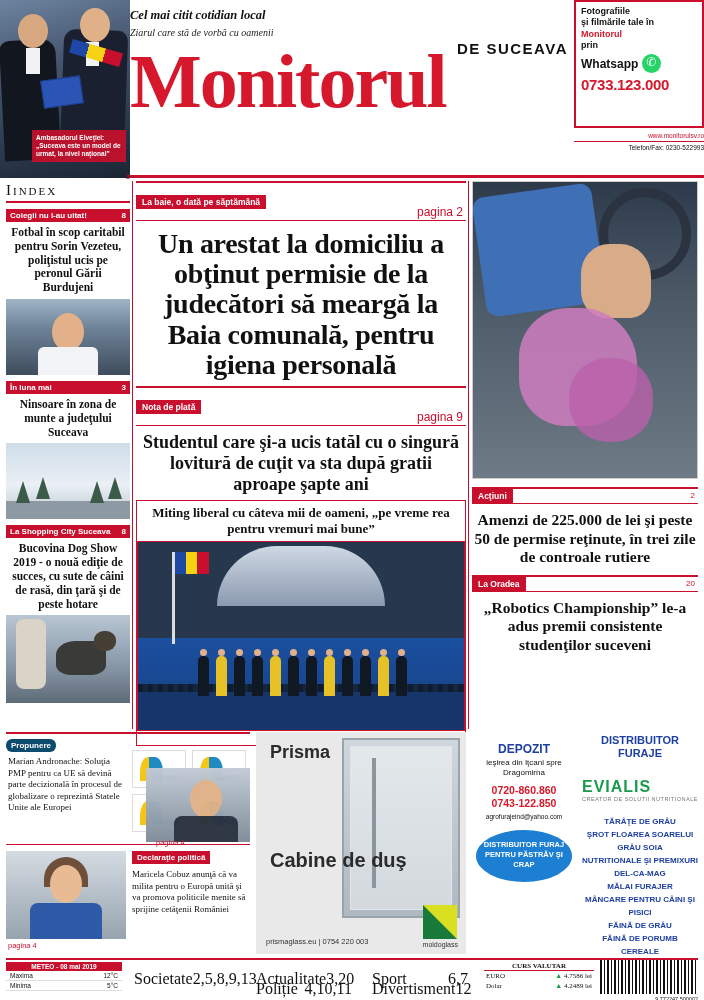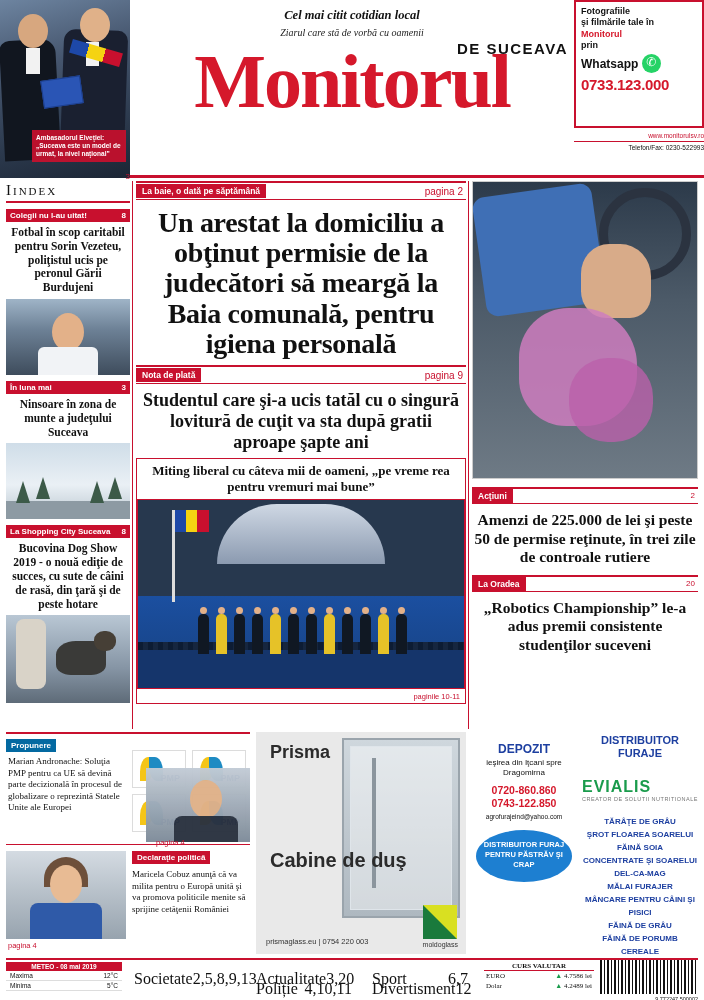--- a/index.html
+++ b/index.html
@@ -28,21 +28,21 @@
   .mh-photo .sash { position:absolute; left:70px; top:46px; width:52px; height:14px; background:linear-gradient(90deg,#1d48a8 33%,#f5d312 33%,#f5d312 66%,#c8102e 66%); transform:rotate(16deg); }
   .mh-photo .doc { position:absolute; left:42px; top:78px; width:40px; height:28px; background:#2a55b5; transform:rotate(-8deg); border:1px solid #1d3f8c; }
   .mh-photo .shirt1 { position:absolute; left:26px; top:48px; width:14px; height:26px; background:#f2f2f2; }
   .mh-photo .shirt2 { position:absolute; left:86px; top:42px; width:13px; height:24px; background:#f2f2f2; }
   .mh-cap {
     position:absolute; left:32px; top:130px; width:94px; padding:4px 4px;
     background:rgba(200,16,46,.92); color:#fff;
     font-size:6.5px; line-height:1.25; font-family:"Liberation Sans", sans-serif; font-weight:bold;
   }
 
-  .mh-center { position:absolute; left:130px; top:0; width:444px; text-align:center; }
+  .mh-center { position:absolute; left:130px; top:0; width:444px; }
   .mh-slogan { font-style:italic; font-weight:bold; font-size:12.5px; margin-top:8px; color:#111; }
   .mh-sub { font-style:italic; font-size:10px; margin-top:4px; color:#222; }
   .mh-logo-wrap { position:relative; height:88px; }
   .mh-logo {
     font-family:"Liberation Serif", serif; font-weight:bold;
     font-size:76px; color:#d5182b; letter-spacing:-2px; line-height:86px;
   }
   .mh-desuceava {
     position:absolute; right:6px; top:2px;
     font-family:"Liberation Sans", sans-serif; font-weight:bold;
@@ -98,21 +98,21 @@
   
   .kicker-bar {
     display:flex; justify-content:space-between; align-items:center;
     border-top:2px solid #c8102e; border-bottom:1px solid #c8102e;
     padding:1px 0;
   }
   .kicker-bar .k {
     background:#c8102e; color:#fff; font-family:"Liberation Sans", sans-serif;
     font-size:8.5px; font-weight:bold; padding:2px 6px;
   }
-  .kicker-bar .p { font-family:"Liberation Sans", sans-serif; font-size:10px; color:#c8102e; padding-right:3px; }
+  .kicker-bar .p { font-family:"Liberation Sans", sans-serif; font-size:12px; color:#c8102e; padding-right:3px;margin-top:21px; }
   .lead-head {
     text-align:center; font-weight:bold; font-size:28px; line-height:1.08;
     margin:8px 2px 6px 2px; letter-spacing:-0.3px;
   }
   .sec-head { text-align:center; font-weight:bold; font-size:18px; line-height:1.15; margin:6px 2px; }
 
   .photo-rally { width:100%; height:190px; border:1px solid #c8102e; position:relative; overflow:hidden; background:#27384e; }
   .rally-cap { text-align:center; font-weight:bold; font-size:13px; padding:4px 6px 3px 6px; line-height:1.25; }
   .rally-pgs { position:absolute; right:5px; bottom:2px; font-family:"Liberation Sans", sans-serif; font-size:7.5px; color:#c8102e; }
   .stage { position:absolute; left:0; bottom:0; width:100%; height:92px; background:linear-gradient(180deg,#1b4fa0 0%,#16407f 100%); }
@@ -143,21 +143,21 @@
 
   .r-kick { display:flex; justify-content:space-between; border-top:2px solid #c8102e; border-bottom:1px solid #c8102e; margin-top:8px;text-align:center; }
   .r-kick .k { background:#c8102e; color:#fff; font-family:"Liberation Sans", sans-serif; font-size:8.5px; font-weight:bold; padding:2px 6px; }
   .r-kick .p { font-family:"Liberation Sans", sans-serif; font-size:8px; color:#c8102e; padding:2px 3px; }
   .r-head { text-align:center; font-weight:bold; font-size:15.5px; line-height:1.2; margin:7px 2px; }
   .adband { position:absolute; top:732px; left:6px; width:692px; height:222px; }
   .ad-col1 { position:absolute; left:0; top:0; width:244px; height:222px; border-top:2px solid #c8102e; }
   .ad-col2 { position:absolute; left:250px; top:0; width:210px; height:222px; background:#e9e9e9; }
   .ad-col3 { position:absolute; left:466px; top:0; width:226px; height:222px; }
 
-  .prop-kick { background:#0369a1; color:#fff; font-family:"Liberation Sans", sans-serif; font-size:8px; font-weight:bold; padding:2px 5px; display:inline-block; }
+  .prop-kick { background:#0c4a6e; color:#fff; font-family:"Liberation Sans", sans-serif; font-size:8px; font-weight:bold; padding:2px 5px; display:inline-block;border-radius:6px; }
   .pmp-logos { position:absolute; right:0; top:16px; width:118px; height:86px; }
   .pmp-tile { position:absolute; width:54px; height:38px; border:1px solid #dcdcdc; }
   .pmp-tile .leaf { position:absolute; left:7px; top:6px; width:14px; height:24px; background:#f5c518; border-radius:60% 0 60% 0; }
   .pmp-tile .leaf2 { position:absolute; left:16px; top:6px; width:14px; height:24px; background:#1e8bc3; border-radius:0 60% 0 60%; }
   .pmp-tile .txt { position:absolute; right:5px; bottom:4px; font-family:"Liberation Sans", sans-serif; font-size:9px; font-weight:bold; color:#123a8f; }
   .prop-text { font-size:9px; line-height:1.28; padding:4px 4px 0 2px; width:120px; }
   .prop-pg { font-family:"Liberation Sans", sans-serif; font-size:7.5px; color:#c8102e; position:absolute; left:150px; top:104px; }
   .portrait-m { position:absolute; right:0; top:22px; width:118px; height:80px; background:linear-gradient(180deg,#c3ccd6 0%,#7e8b99 100%); overflow:hidden; }
   .portrait-m .f { position:absolute; left:44px; top:12px; width:32px; height:38px; background:#e0b189; border-radius:50%; }
   .portrait-m .b { position:absolute; left:28px; top:48px; width:64px; height:34px; background:#2a3240; border-radius:8px 8px 0 0; }
@@ -444,22 +444,22 @@
         <div class="agro-oval">DISTRIBUITOR FURAJ PENTRU PĂSTRĂV ŞI CRAP</div>
       </div>
 
       <div class="evi">
         <div class="evi-dist">DISTRIBUITOR FURAJE</div>
         <div class="evi-logo">EVIALIS</div>
         <div class="evi-sub">CREATOR DE SOLUTII NUTRITIONALE</div>
         <div class="evi-list">
           <div>TĂRÂŢE DE GRÂU</div>
           <div>ŞROT FLOAREA SOARELUI</div>
-          <div>FĂINĂ SOIA</div>
-          <div>CONCENTRATE ŞI SOARELUI</div>
+          <div>GRÂU SOIA</div>
+          <div>NUTRITIONALE ŞI PREMIXURI</div>
           <div>DEL-CA-MAG</div>
           <div>MĂLAI FURAJER</div>
           <div>MÂNCARE PENTRU CÂINI ŞI PISICI</div>
           <div>FĂINĂ DE GRÂU</div>
           <div>FĂINĂ DE PORUMB</div>
           <div>CEREALE</div>
         </div>
       </div>
     </div>
   </div>

